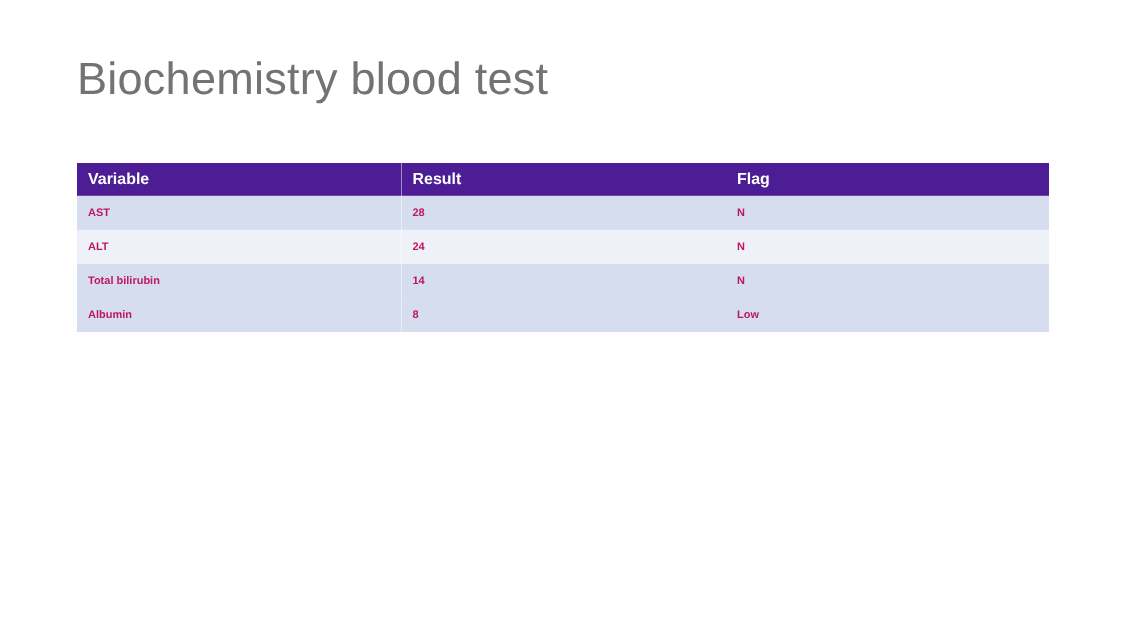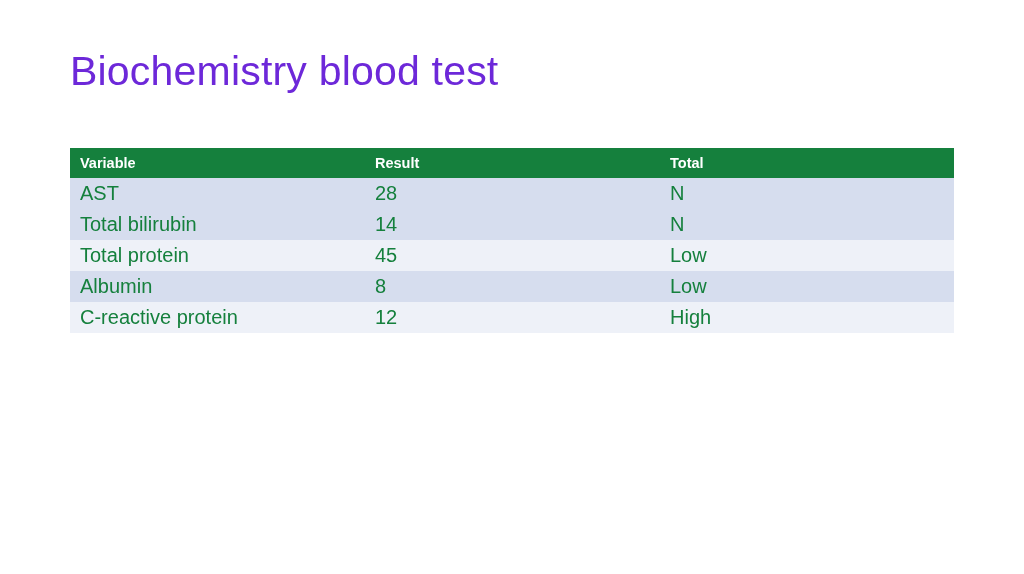--- a/index.html
+++ b/index.html
@@ -19,50 +19,50 @@
     height: 574px;
     background: #ffffff;
   }
   .slide-title {
     position: absolute;
     left: 70px;
     top: 48px;
     font-size: 41px;
     line-height: 1.15;
     font-weight: 400;
-    color: #6d28d9;
+    color: #737373;
     letter-spacing: 0.2px;
     white-space: nowrap;
   }
   .table-wrap {
     position: absolute;
     left: 70px;
     top: 148px;
     width: 884px;
   }
   table.data-table {
     border-collapse: collapse;
     width: 884px;
     table-layout: fixed;
   }
   table.data-table th,
   table.data-table td {
     text-align: left;
     padding: 0 0 0 10px;
     height: 31px;
-    font-size: 20px;
-    color: #15803d;
-    font-weight: 400;
+    font-size: 10px;
+    color: #be185d;
+    font-weight: 700;
     vertical-align: middle;
     border: none;
     overflow: hidden;
     white-space: nowrap;
   }
   table.data-table thead th {
-    background: #15803d;
+    background: #4c1d95;
     color: #ffffff;
     font-weight: bold;
     height: 30px;
     font-size: 14.5px;
     margin-left: 28px;
   }
   table.data-table tbody tr.row-odd td {
     background: #d6ddee;
   }
   table.data-table tbody tr.row-even td {
@@ -83,46 +83,41 @@
     <table class="data-table">
       <colgroup>
         <col class="col-variable">
         <col class="col-result">
         <col class="col-flag">
       </colgroup>
       <thead>
         <tr>
           <th>Variable</th>
           <th>Result</th>
-          <th>Total</th>
+          <th>Flag</th>
         </tr>
       </thead>
       <tbody>
         <tr class="row-odd">
           <td>AST</td>
           <td>28</td>
           <td>N</td>
         </tr>
+        <tr class="row-even">
+          <td>ALT</td>
+          <td>24</td>
+          <td>N</td>
+        </tr>
         <tr class="row-odd">
           <td>Total bilirubin</td>
           <td>14</td>
           <td>N</td>
         </tr>
-        <tr class="row-even">
-          <td>Total protein</td>
-          <td>45</td>
-          <td>Low</td>
-        </tr>
         <tr class="row-odd">
           <td>Albumin</td>
           <td>8</td>
           <td>Low</td>
-        </tr>
-        <tr class="row-even">
-          <td>C-reactive protein</td>
-          <td>12</td>
-          <td>High</td>
         </tr>
       </tbody>
     </table>
   </div>
 
 </div>
 
 </body></html>

